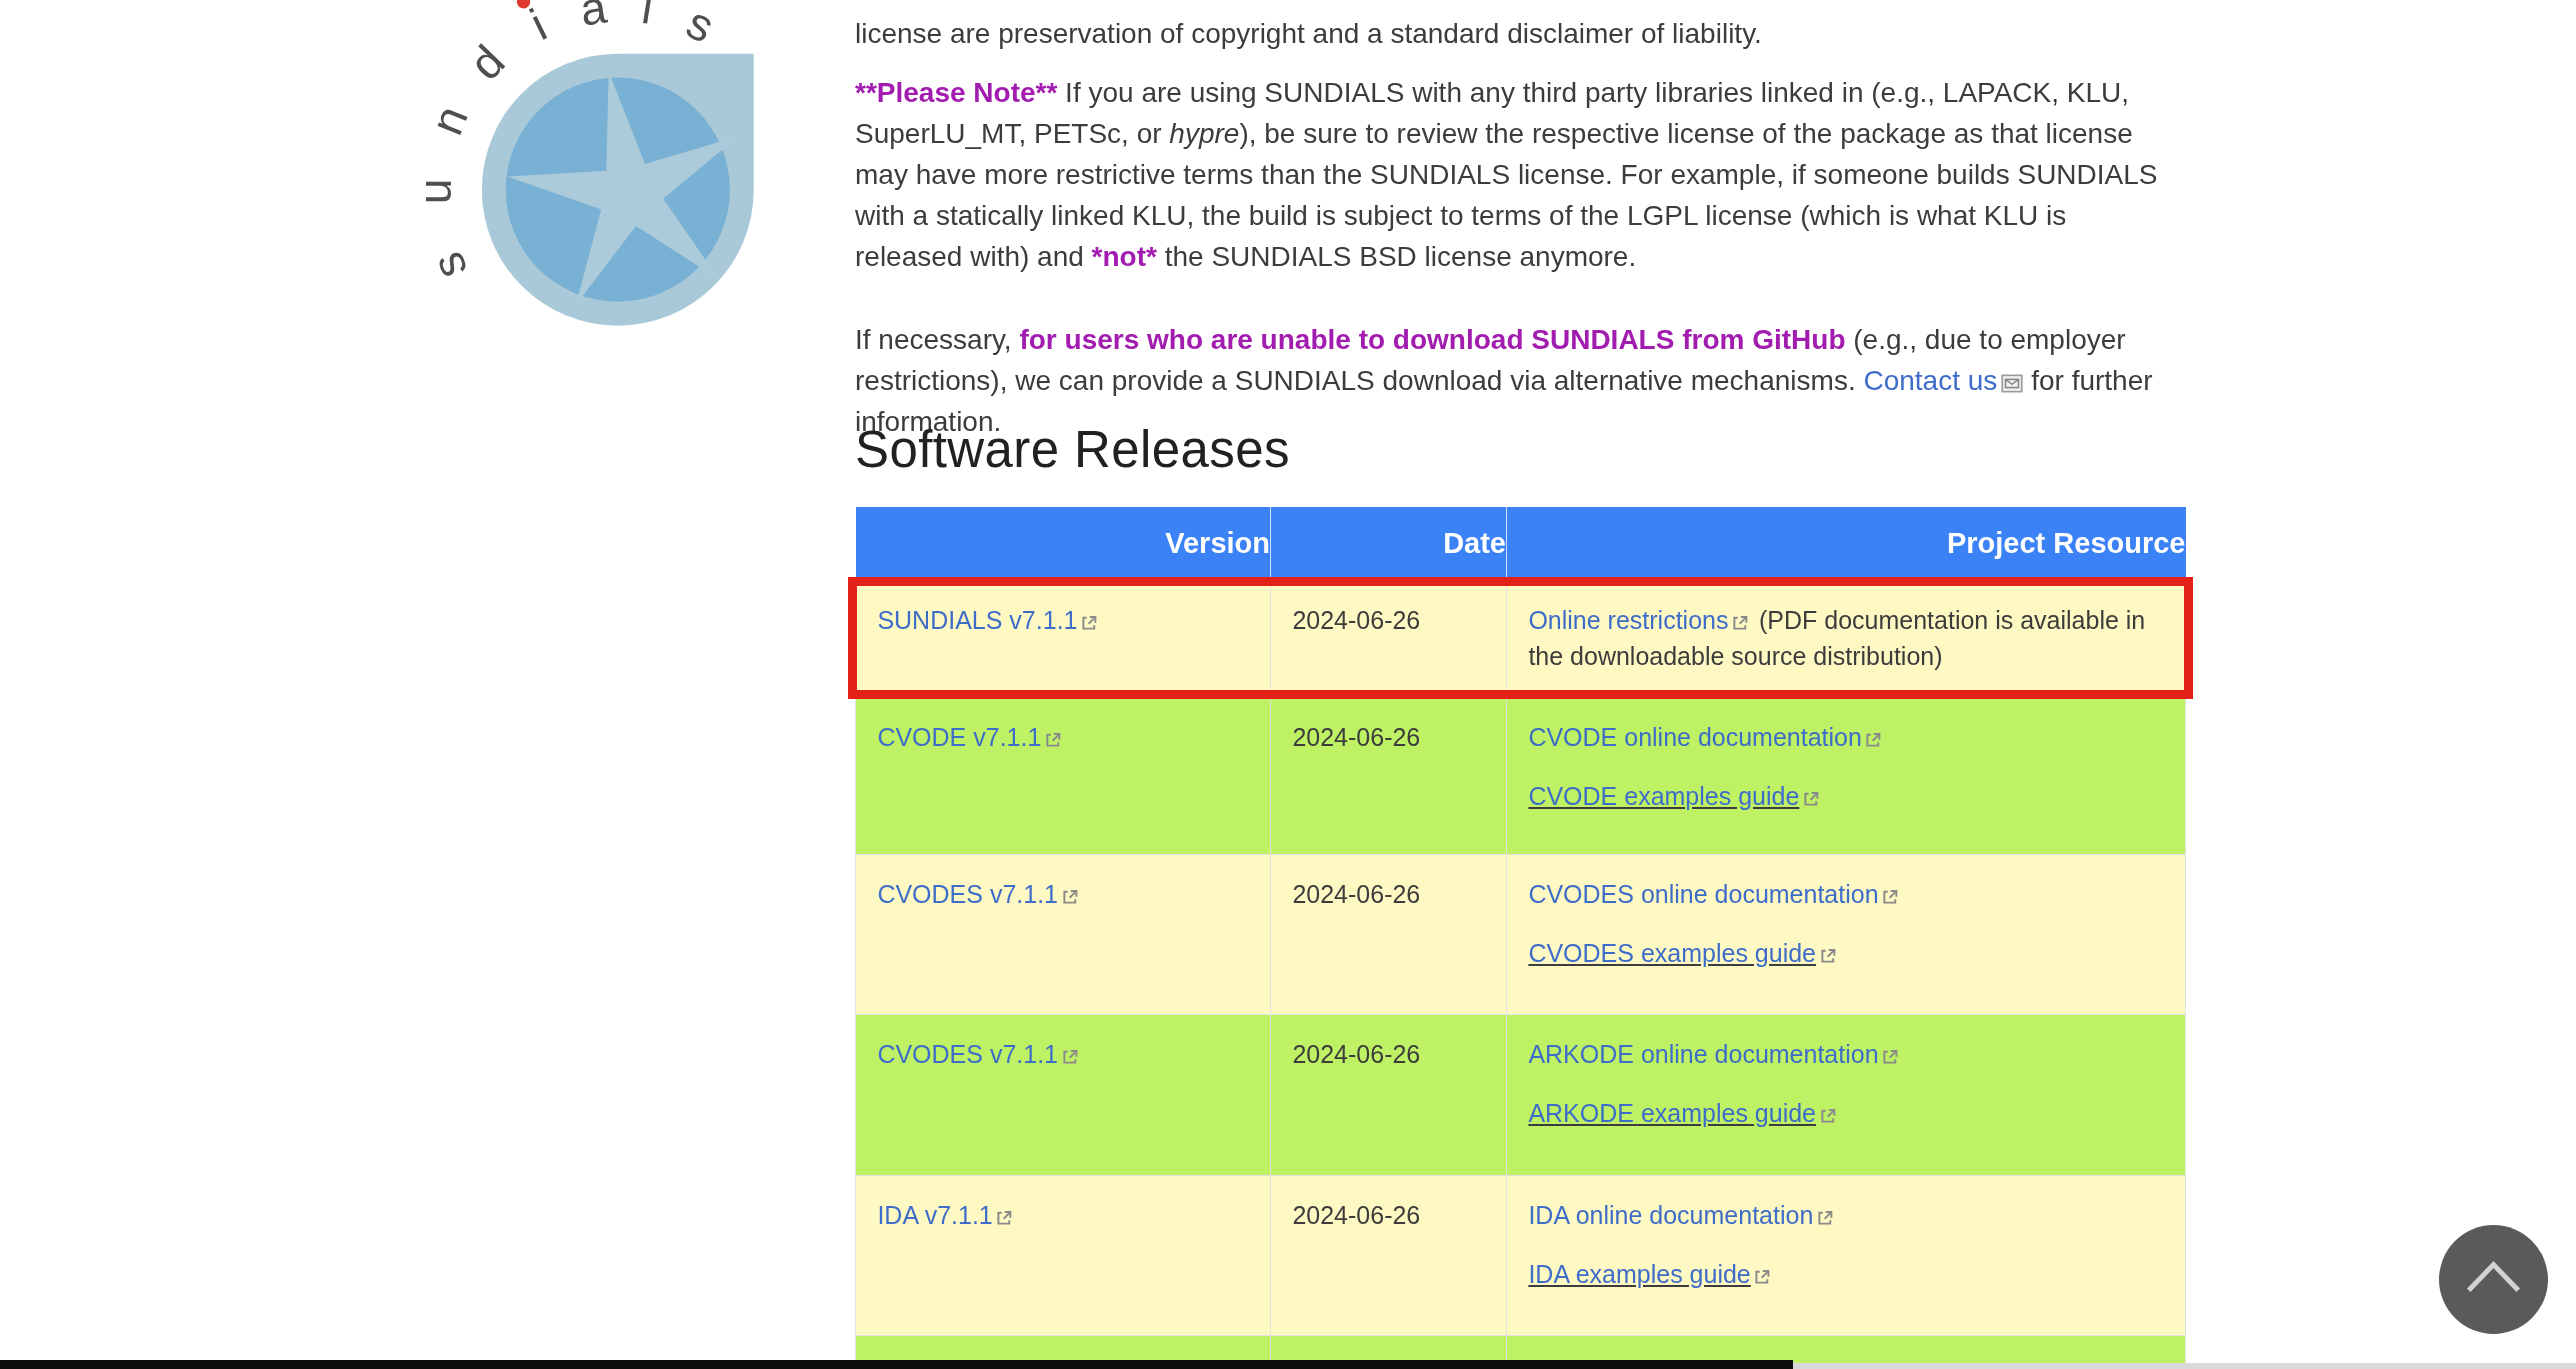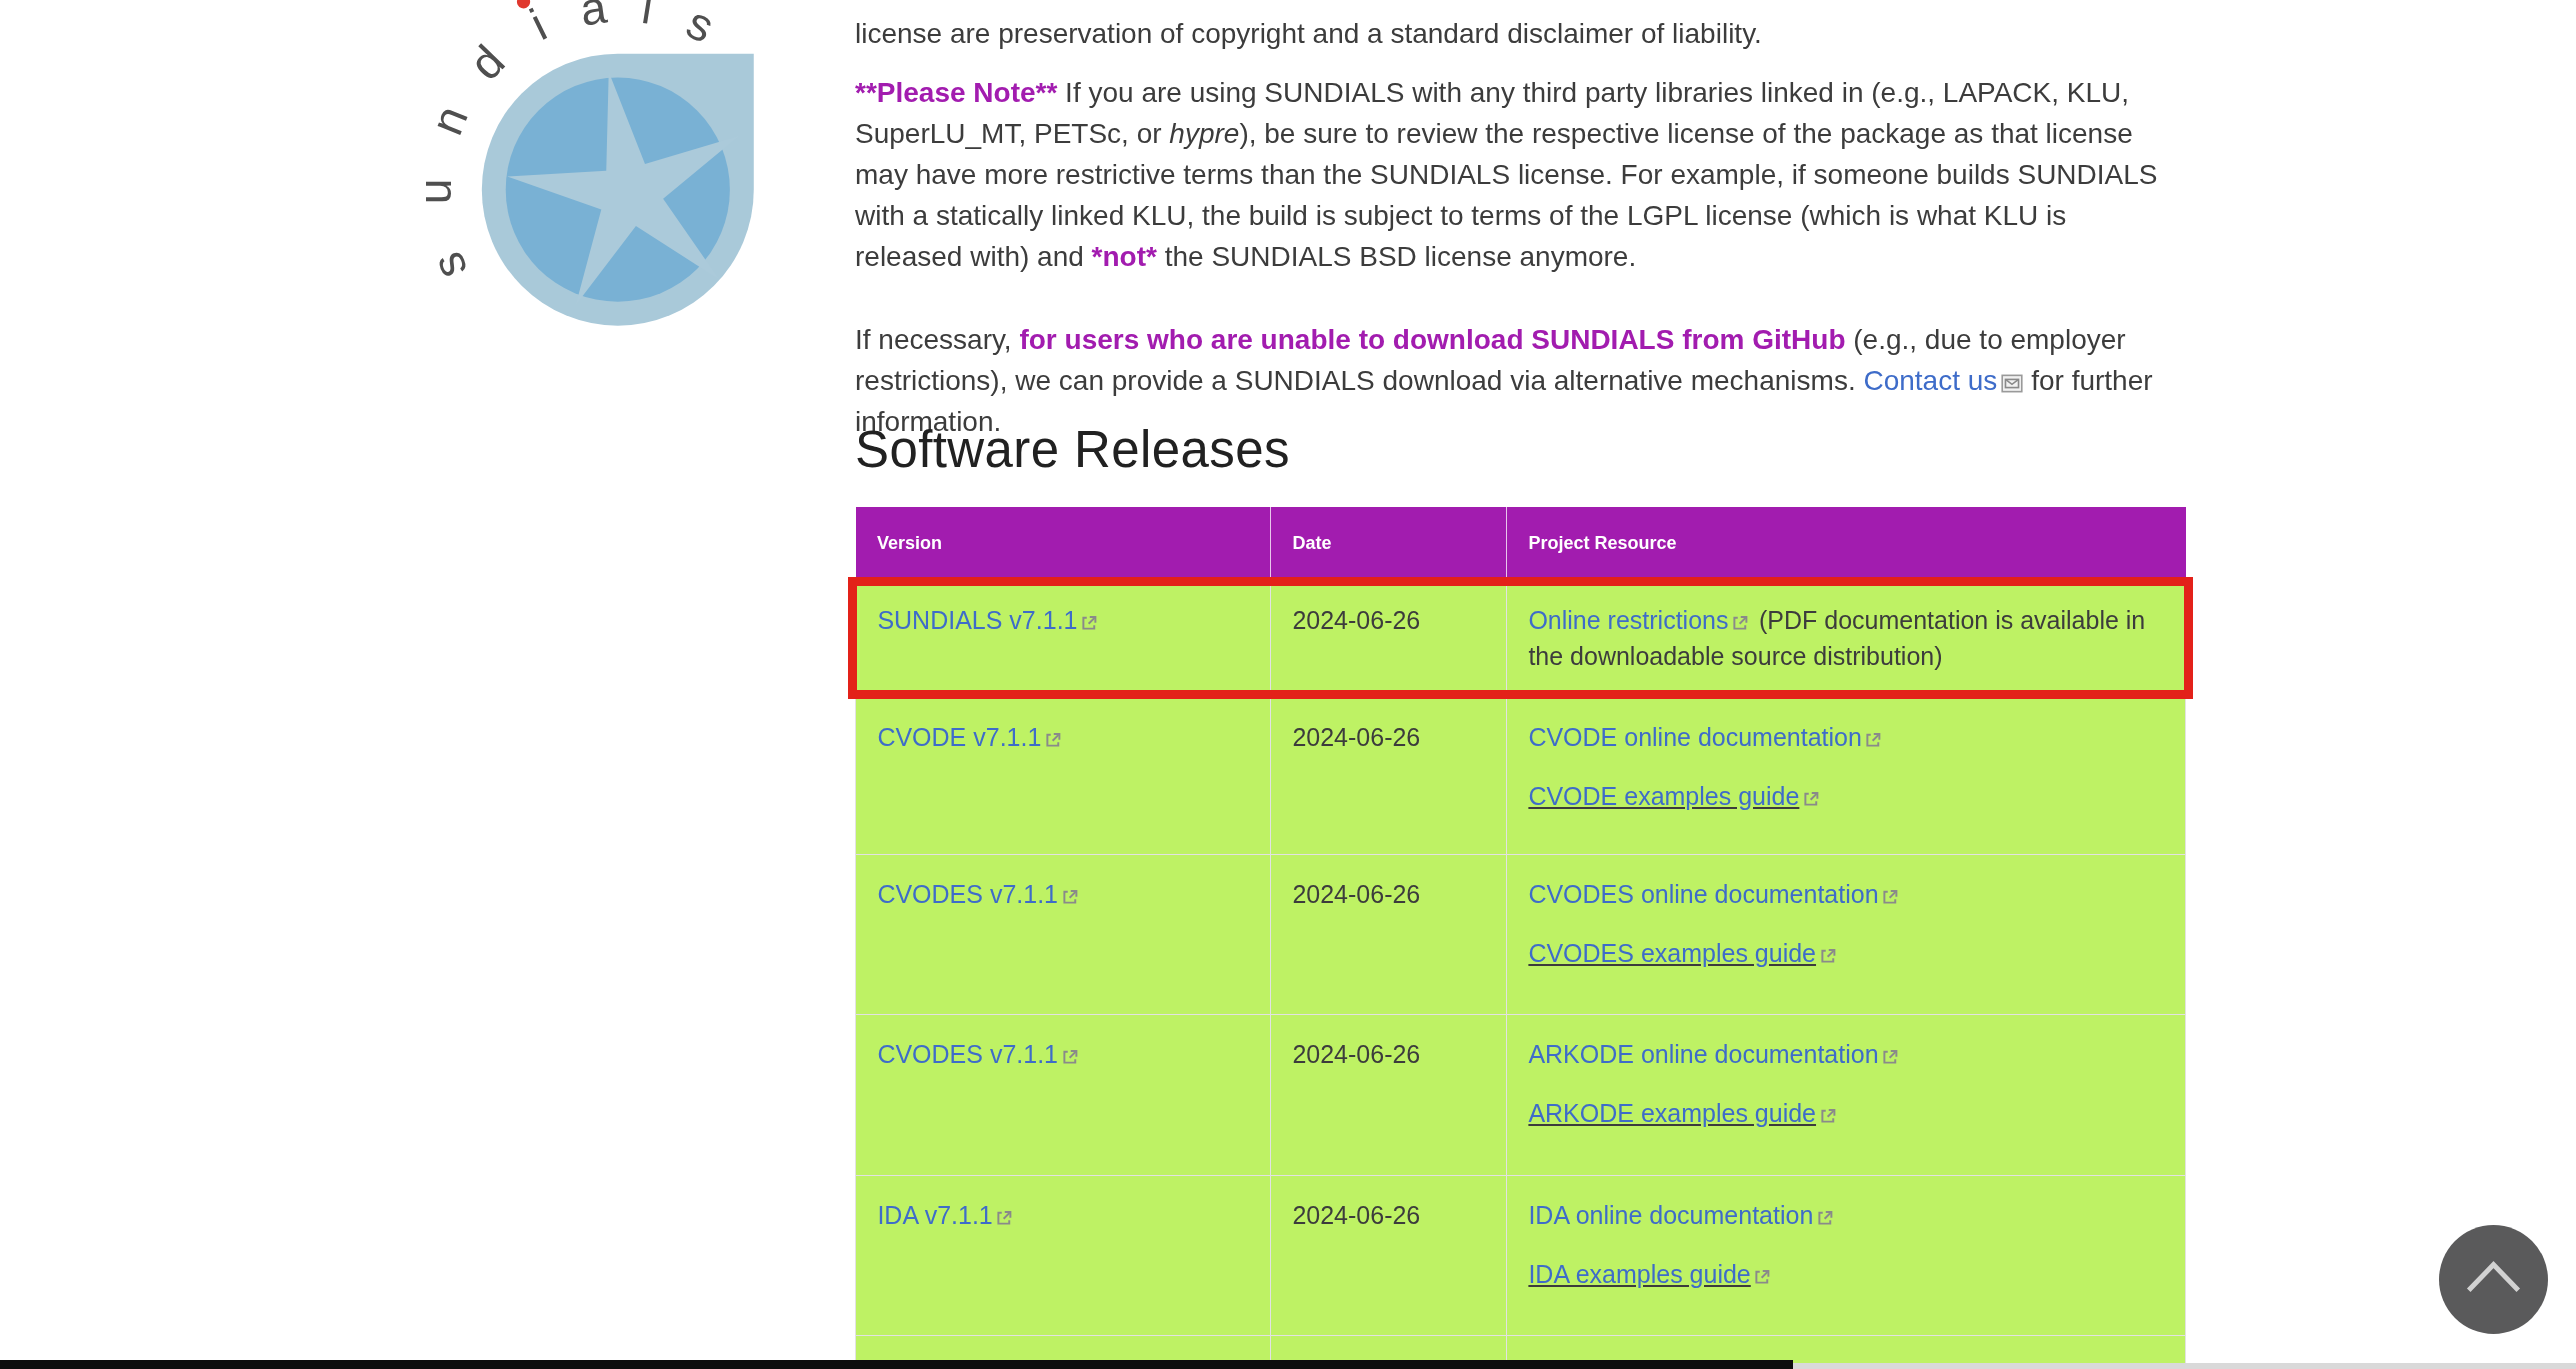--- a/index.html
+++ b/index.html
@@ -24,30 +24,30 @@
 
   h2.releases {
     position:absolute; top:420px; left:0; margin:0;
     font-size:51px; font-weight:400; color:#212121; letter-spacing:0.4px;
   }
 
   
   .table-wrap { position:absolute; top:507px; left:0; }
   table.releases-table { border-collapse:collapse; table-layout:fixed; width:1330px; }
   .releases-table th {
-    background:#a21caf; color:#ffffff; text-align:left;
-    font-size:18px; font-weight:700; height:73px; padding:0 0 0 21.4px;
+    background:#3b82f6; color:#ffffff; text-align:right;
+    font-size:29px; font-weight:700; height:73px; padding:0 0 0 21.4px;
     border-right:1.6px solid rgba(255,255,255,0.75);
   }
   .releases-table th:last-child { border-right:none; }
   .releases-table td {
     vertical-align:top; padding:20.6px 21.4px; font-size:25px; line-height:36px;
     color:#3c3c3c; border:1.6px solid #e2e2e2; background:#bef264;
   }
-  tr.row-gray td { background:#bef264; }
+  tr.row-gray td { background:#fef9c3; }
   .releases-table td p { margin:0 0 23px 0; }
   .releases-table td p:last-child { margin-bottom:0;text-decoration:underline; }
   .res-note { margin-left:10px; }
 
   
   .icon-ext { vertical-align:-3.3px; margin-left:2.5px; }
   .icon-mail { vertical-align:-2.5px; margin-left:4.1px; }
 
   
   .highlight-box {

